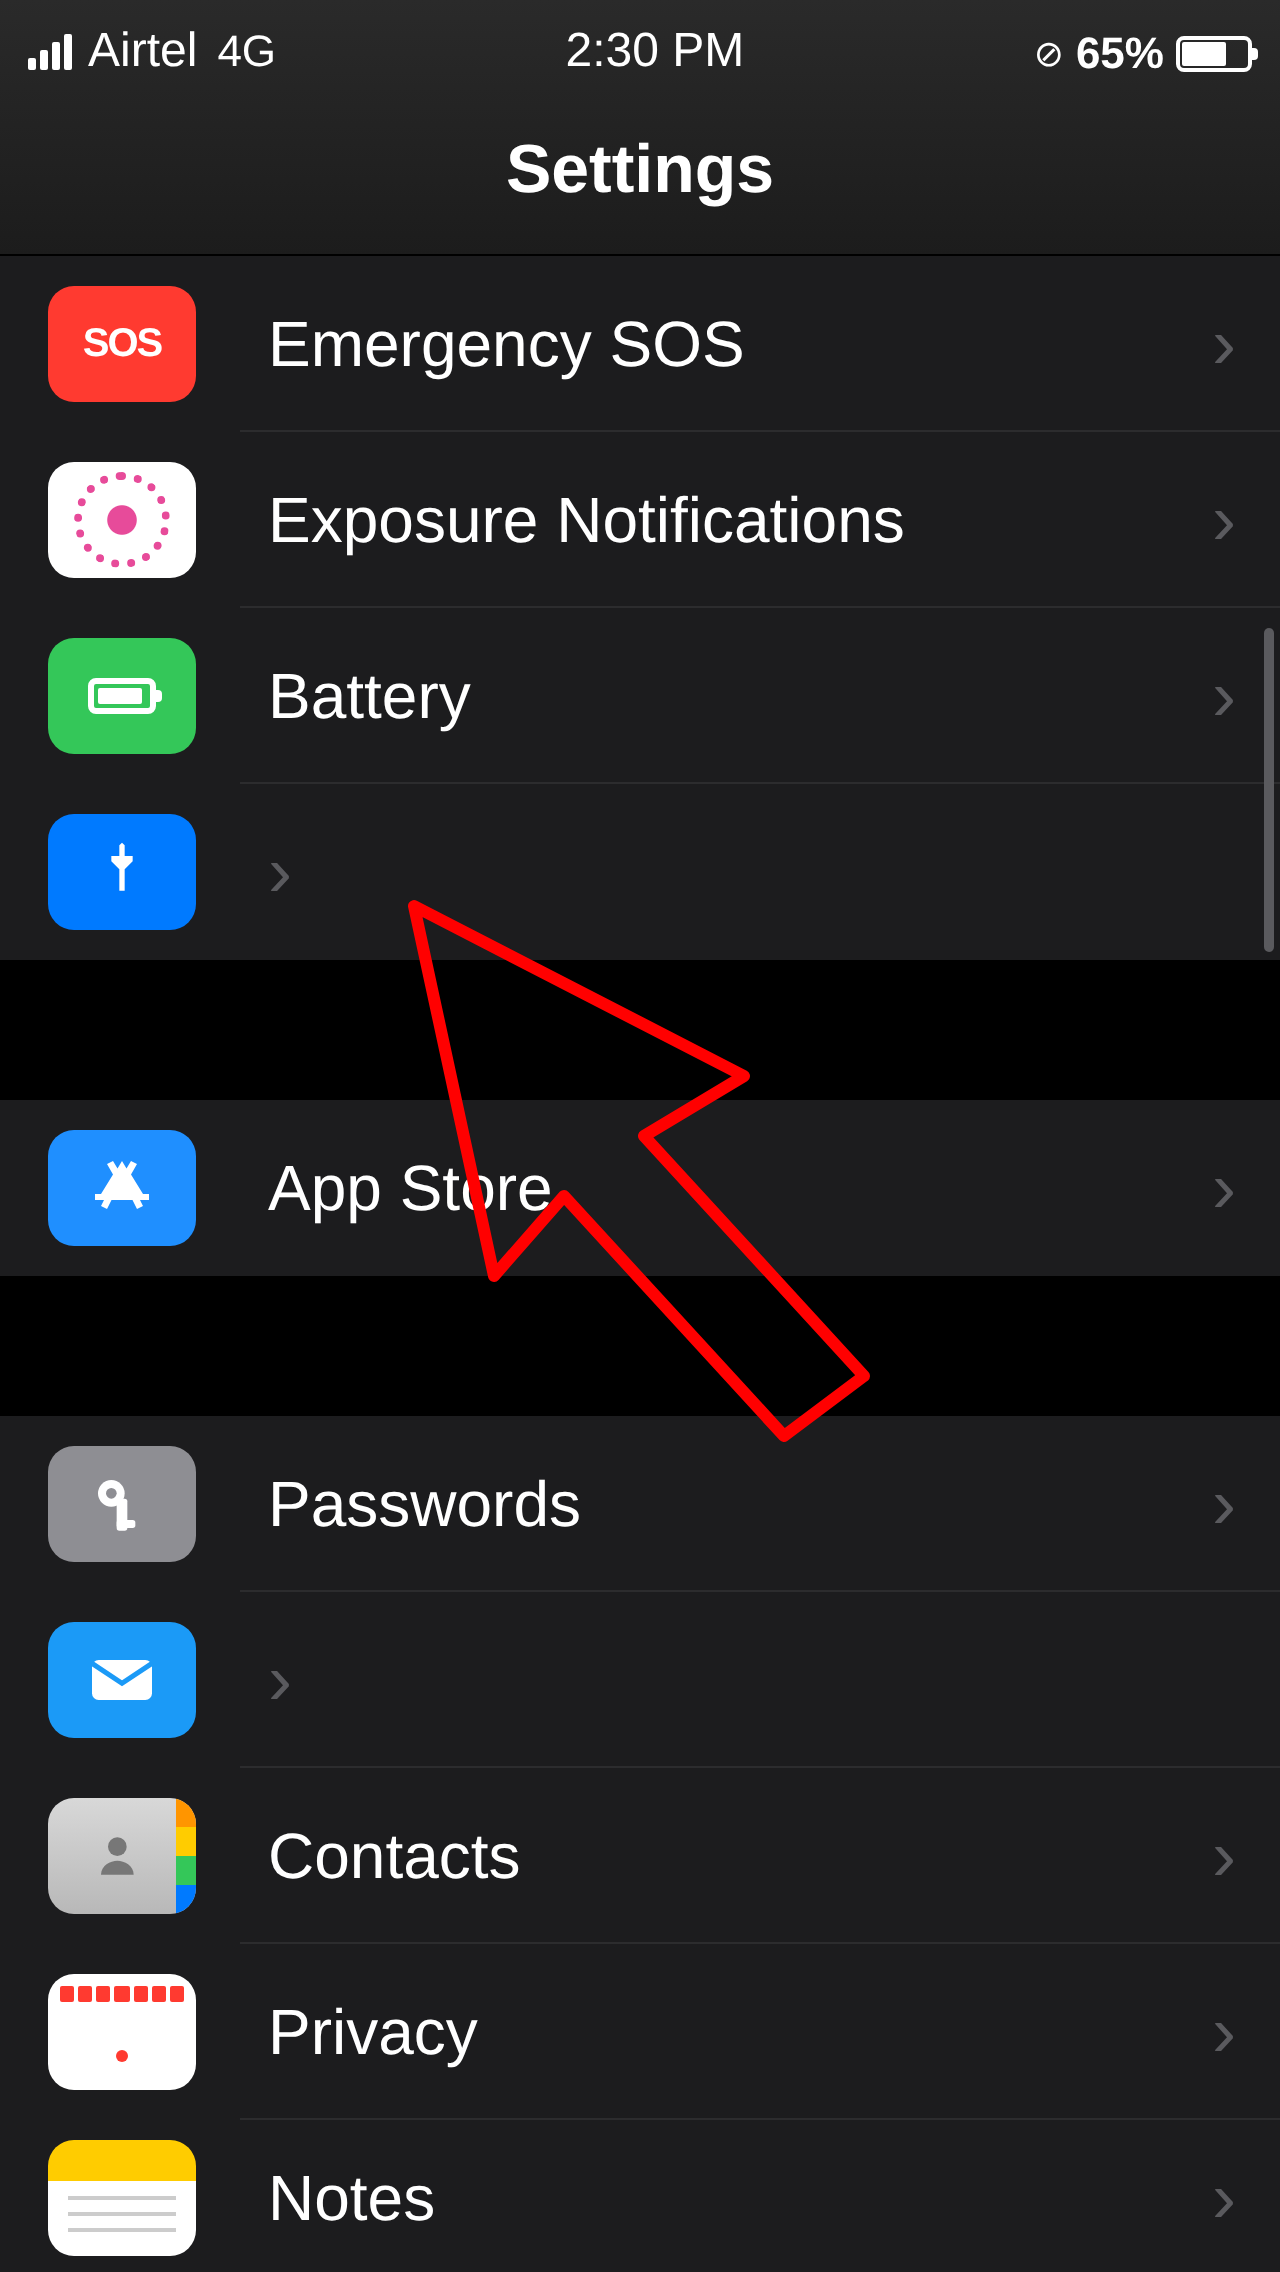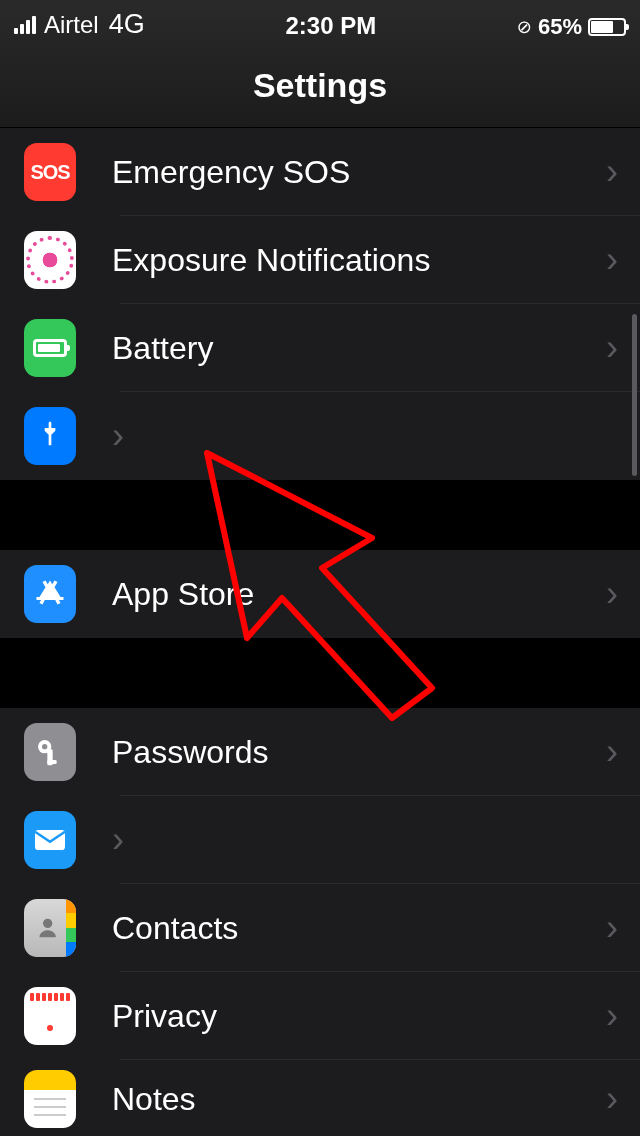--- a/index.html
+++ b/index.html
@@ -24,22 +24,22 @@
     }
     .status-left { display: flex; align-items: center; gap: 8px; }
     .status-right { display: flex; align-items: center; gap: 6px; }
     .signal-bars { display: flex; align-items: flex-end; gap: 2px; }
     .signal-bars span { width: 4px; background: #fff; border-radius: 1px; }
     .signal-bars span:nth-child(1){height:6px;}
     .signal-bars span:nth-child(2){height:10px;}
     .signal-bars span:nth-child(3){height:14px;}
     .signal-bars span:nth-child(4){height:18px;}
     .carrier { font-size: 24px; }
-    .network { font-size: 27px; margin-left: 2px; }
-    .time { font-size: 24px; font-weight: 700; }
+    .network { font-size: 22px; margin-left: 2px; }
+    .time { font-size: 24px; font-weight: 400; }
     .lock-icon { font-size: 18px; }
     .battery-pct { font-size: 22px; font-weight: bold; }
     .battery-icon {
       width: 38px; height: 18px; border: 2px solid #fff; border-radius: 4px;
       position: relative;
     }
     .battery-icon::after {
       content: ""; position: absolute; right: -5px; top: 4px;
       width: 3px; height: 6px; background: #fff; border-radius: 0 2px 2px 0;
     }
@@ -65,21 +65,21 @@
       padding: 10px 16px 10px 24px;
       position: relative;
     }
     .row-divider {
       position: absolute;
       left: 120px; right: 0; bottom: 0;
       height: 1px;
       background: #2c2c2e;
     }
     .row-icon {
-      width: 52px; height: 58px;
+      width: 74px; height: 58px;
       border-radius: 13px;
       display: flex;
       align-items: center;
       justify-content: center;
       flex-shrink: 0;
       margin-right: 36px;
     }
     .row-label {
       font-size: 32px;
       font-weight: 400;

